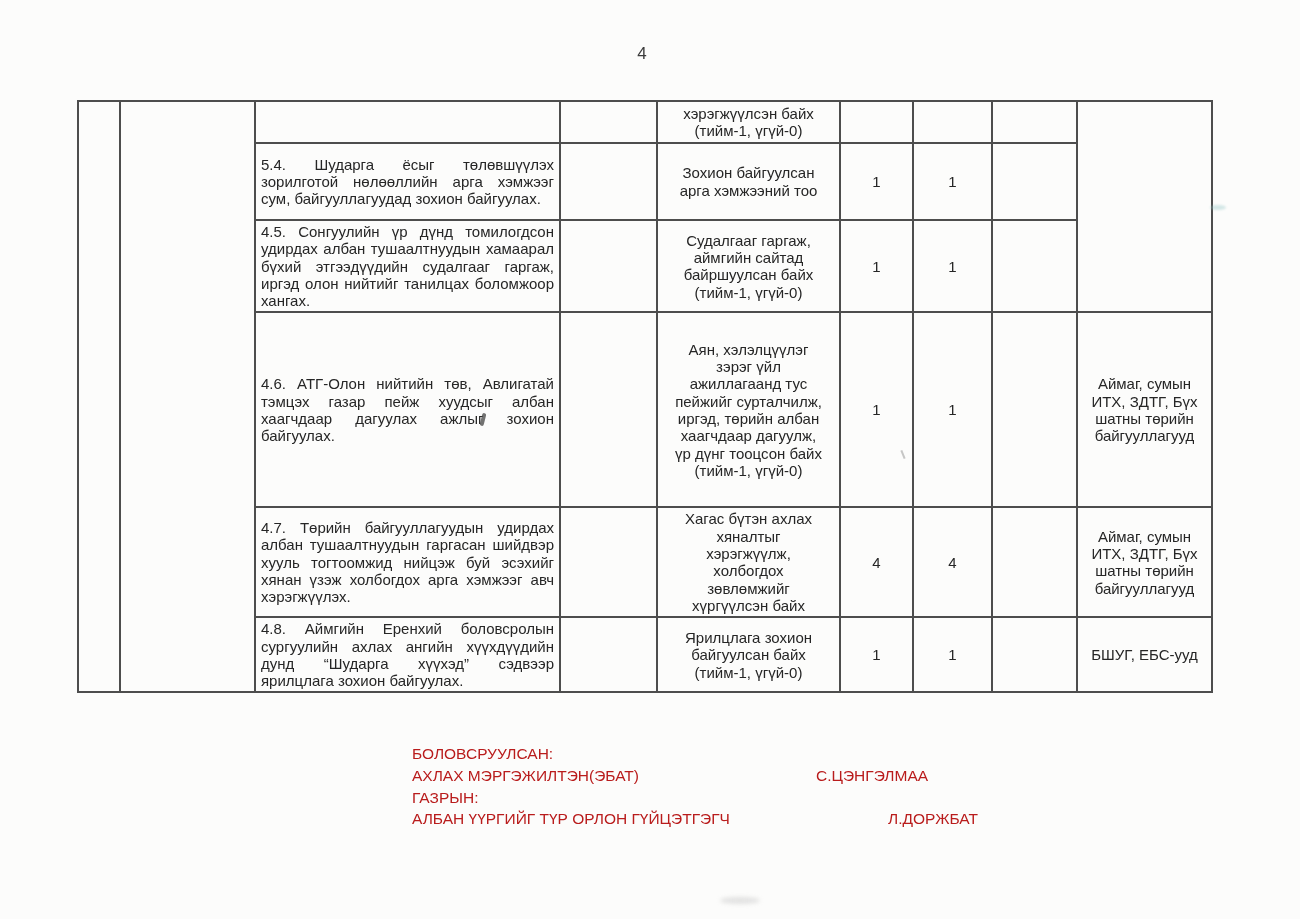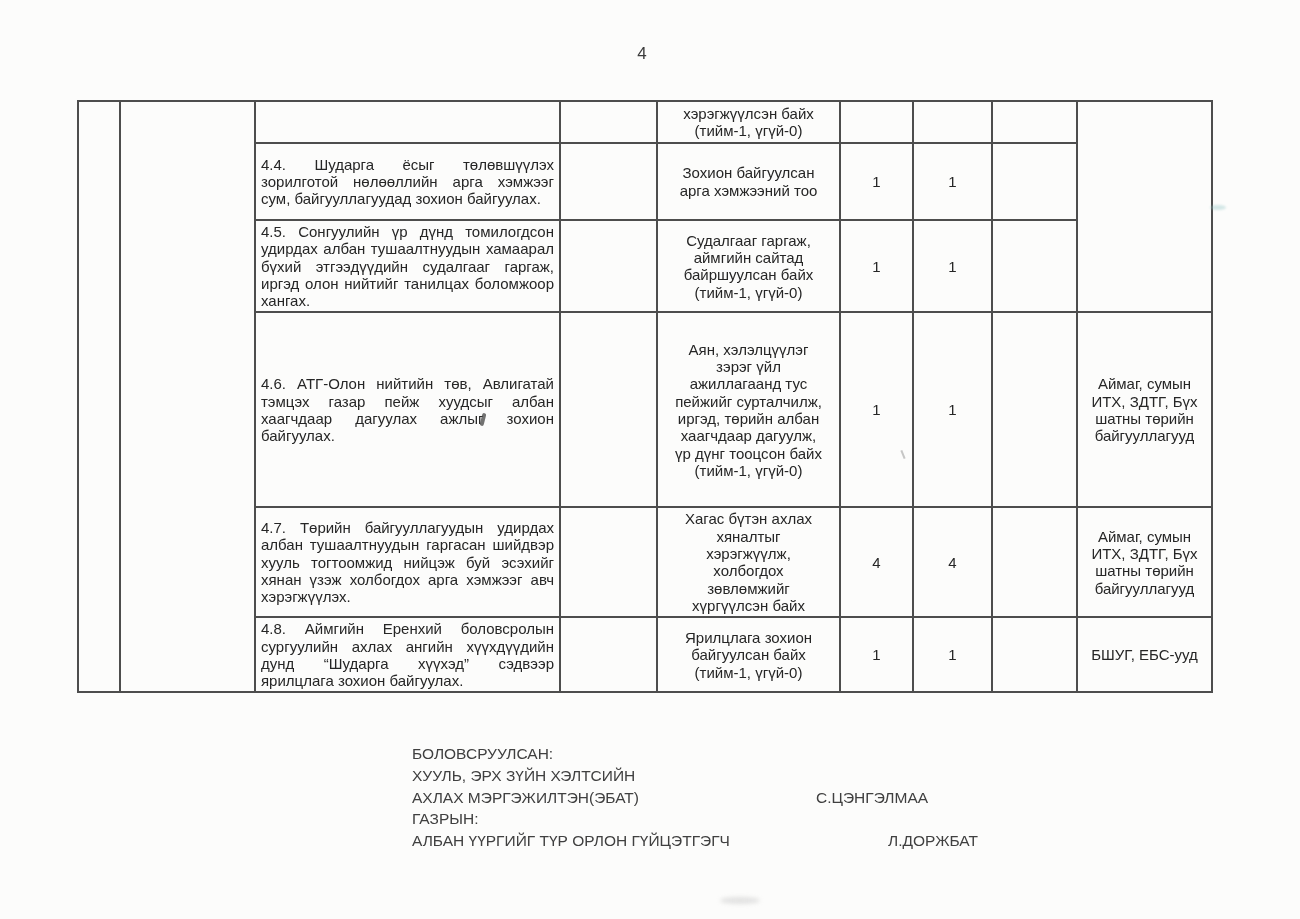--- a/index.html
+++ b/index.html
@@ -23,21 +23,21 @@
     vertical-align:middle;color:#262626;overflow:hidden;
   }
   td.desc{text-align:justify;vertical-align:top;padding:2px 6px 2px 7px;}
   td.ind{text-align:center;padding:2px 4px;}
   td.num{text-align:center;}
   td.resp{text-align:center;padding:2px 4px;}
   .iw{display:inline-block;max-width:152px;}
   .rw{display:inline-block;max-width:116px;}
   .footer{
     position:absolute;left:412px;top:743px;font-size:15.5px;
-    line-height:21.8px;color:#404040;
+    line-height:21.8px;color:#b91c1c;
   }
   .fline{position:relative;white-space:nowrap;height:21.8px;}
   .fname-prepared{position:absolute;left:404px;top:0;}
   .fname-reviewed{position:absolute;left:476px;top:0;}
   .artifact{position:absolute;pointer-events:none;}
   .a-tick{left:481px;top:413px;width:4px;height:13px;background:#4f4f4f;
     border-radius:2px;transform:rotate(14deg);opacity:.8;}
   .a-slash{left:902px;top:450px;width:2px;height:9px;background:#999;
     transform:rotate(-22deg);opacity:.55;}
   .a-teal{left:1210px;top:205px;width:16px;height:5px;border-radius:50%;
@@ -74,21 +74,21 @@
         <td class="ind">
           <span class="iw">хэрэгжүүлсэн байх (тийм-1, үгүй-0)</span>
         </td>
         <td class="num"></td>
         <td class="num"></td>
         <td class="num"></td>
         <td class="resp" rowspan="3"></td>
       </tr>
 
       <tr style="height:77px">
-        <td class="desc">4.4. Шударга ёсыг төлөвшүүлэх зорилготой нөлөөллийн арга хэмжээг сум, байгууллагуудад зохион байгуулах.</td>
+        <td class="desc">5.4. Шударга ёсыг төлөвшүүлэх зорилготой нөлөөллийн арга хэмжээг сум, байгууллагуудад зохион байгуулах.</td>
         <td></td>
         <td class="ind">
           <span class="iw">Зохион байгуулсан арга хэмжээний тоо</span>
         </td>
         <td class="num">1</td>
         <td class="num">1</td>
         <td class="num"></td>
       </tr>
 
       <tr style="height:80px">
@@ -141,21 +141,20 @@
         <td class="num"></td>
         <td class="resp">
           <span class="rw">БШУГ, ЕБС-ууд</span>
         </td>
       </tr>
     </tbody>
   </table>
 
   <div class="footer">
     <div class="fline">БОЛОВСРУУЛСАН:</div>
-    <div class="fline">ХУУЛЬ, ЭРХ ЗҮЙН ХЭЛТСИЙН</div>
     <div class="fline">
       <span>АХЛАХ МЭРГЭЖИЛТЭН(ЭБАТ)</span>
       <span class="fname-prepared">С.ЦЭНГЭЛМАА</span>
     </div>
     <div class="fline">ГАЗРЫН:</div>
     <div class="fline">
       <span>АЛБАН ҮҮРГИЙГ ТҮР ОРЛОН ГҮЙЦЭТГЭГЧ</span>
       <span class="fname-reviewed">Л.ДОРЖБАТ</span>
     </div>
   </div>

